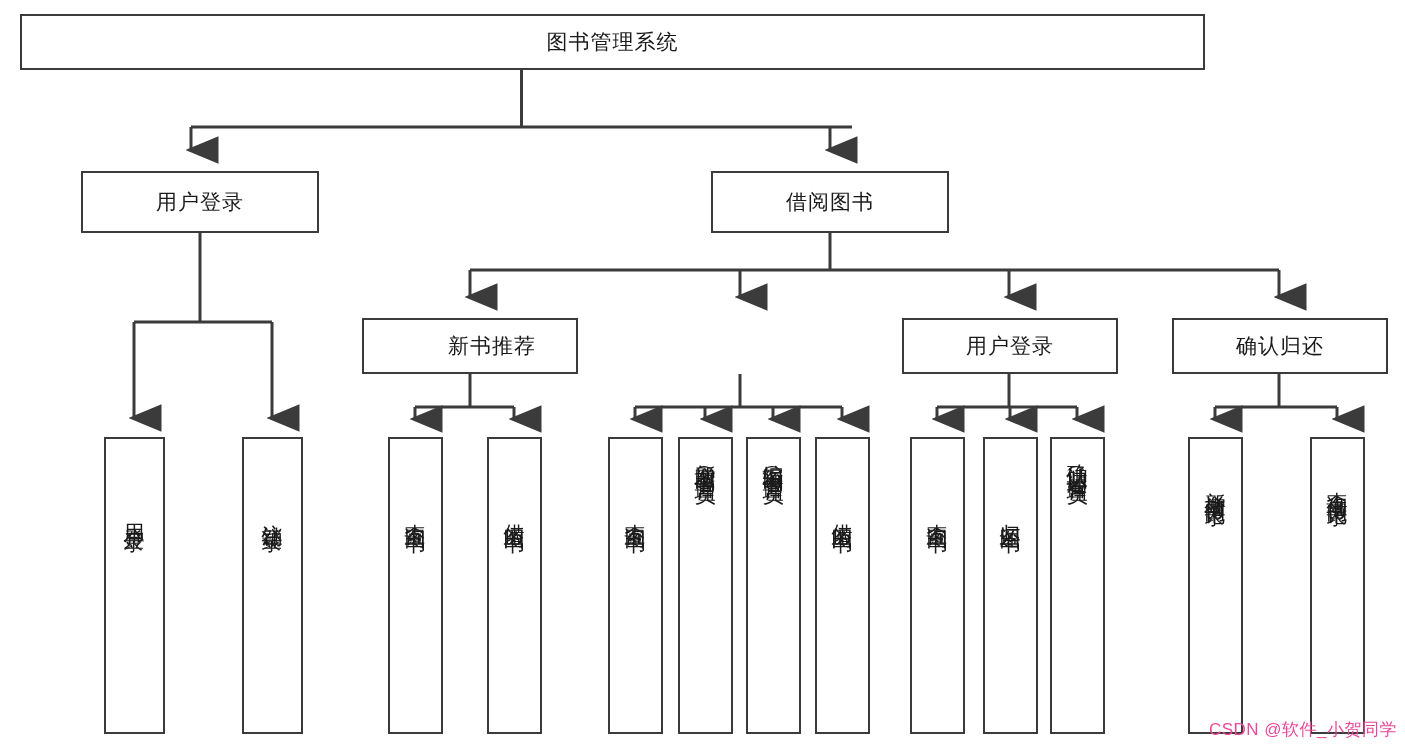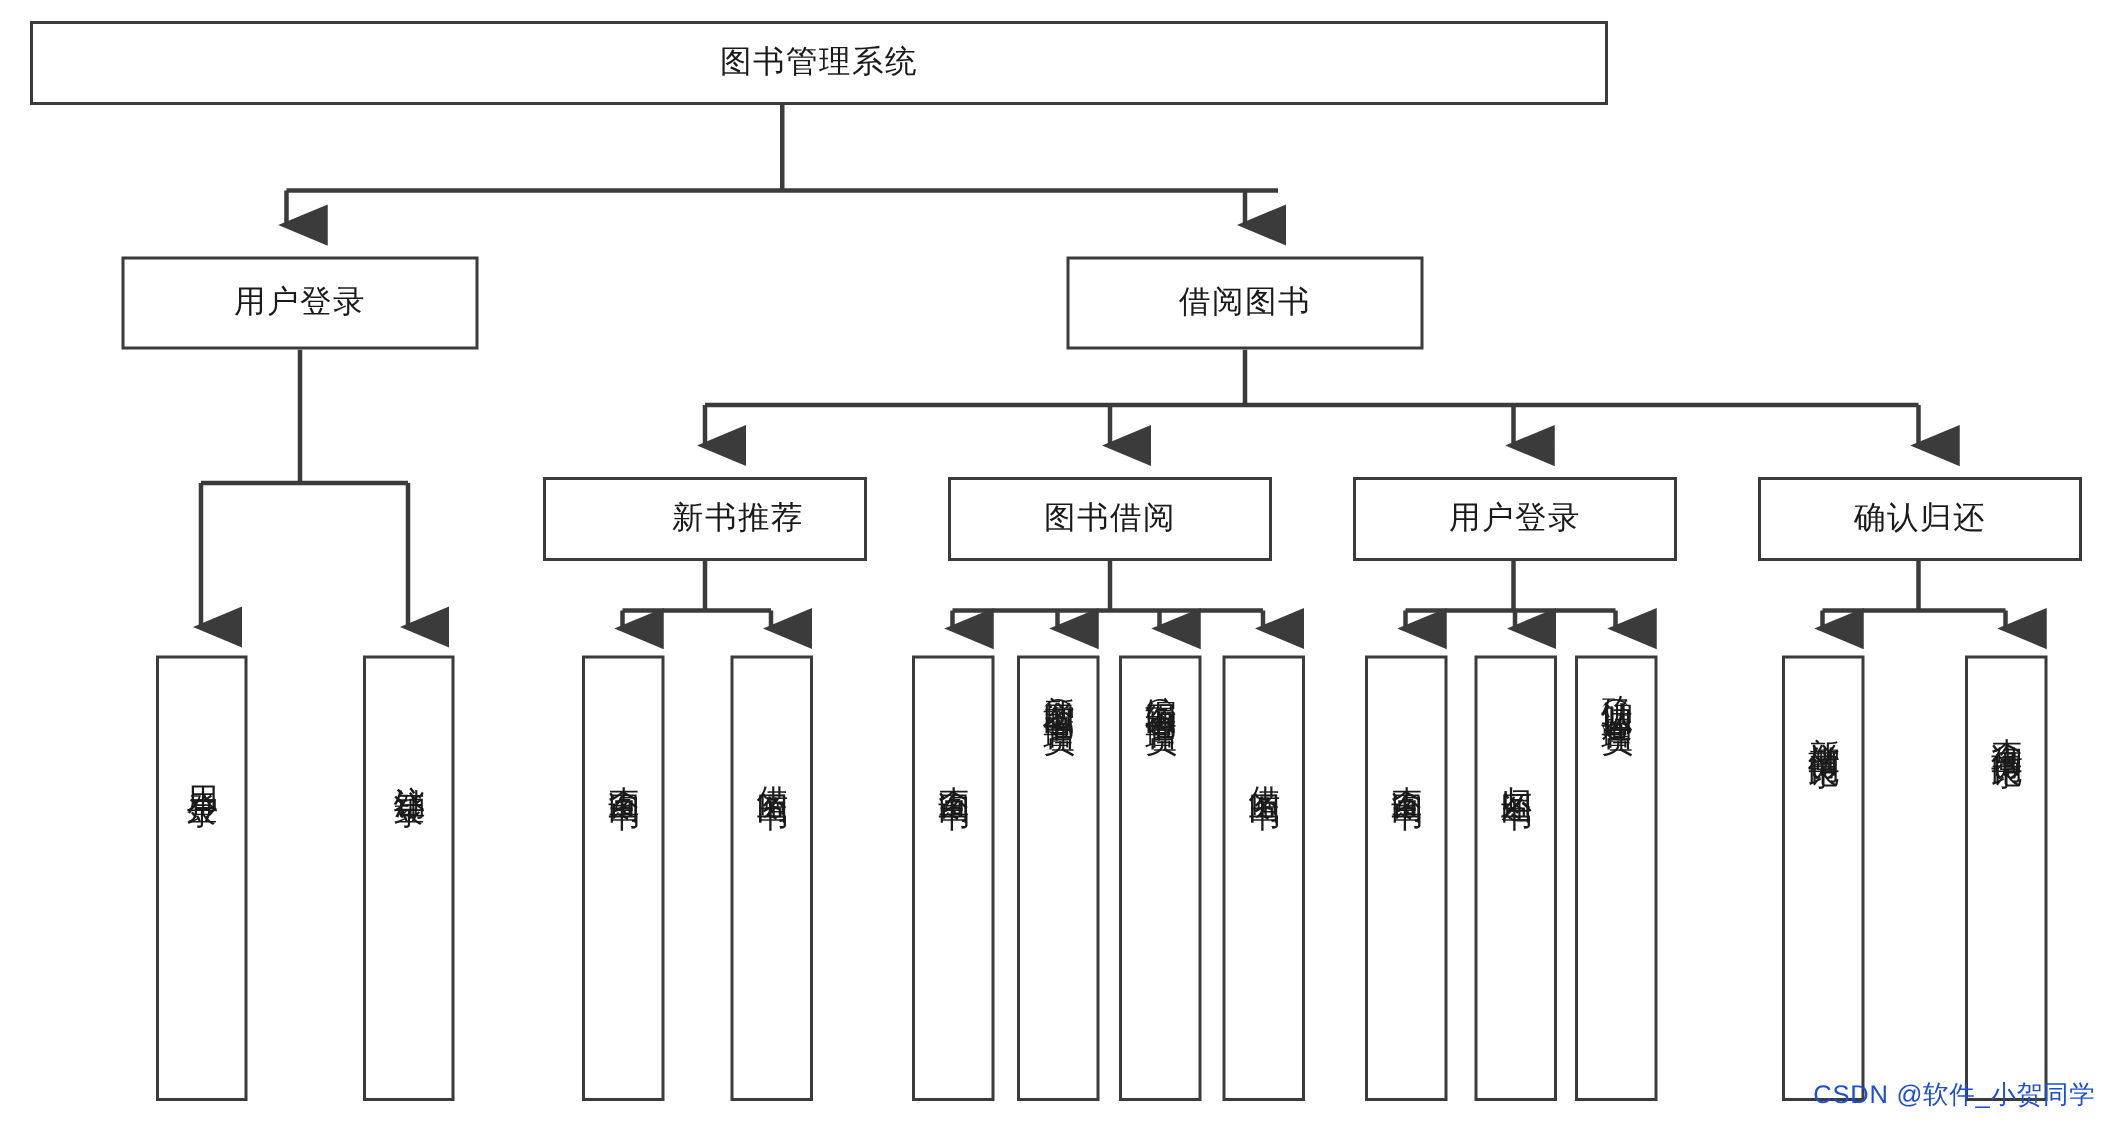--- a/index.html
+++ b/index.html
@@ -61,21 +61,21 @@
     margin-top: 2px;
   }
   .node.vert.upper .label {
     margin-top: 30px;
   }
   .watermark {
     position: absolute;
     right: 8px;
     bottom: 6px;
     font-size: 17px;
-    color: #1d4ed8;
+    color: #ec4899;
     white-space: nowrap;
     letter-spacing: 0.5px;
   }
 </style>
 </head>
 <body>
 
 <div id="canvas">
 
   <svg id="wires" viewBox="0 0 1405 747" width="1405" height="747" xmlns="http://www.w3.org/2000/svg">
@@ -121,37 +121,34 @@
       <path d="M 1010 407 L 1010 419" marker-end="url(#arrow)"></path>
       <path d="M 1077 407 L 1077 419" marker-end="url(#arrow)"></path>
 
       <path d="M 1279 374 L 1279 407"></path>
       <path d="M 1215 407 L 1337 407"></path>
       <path d="M 1215 407 L 1215 419" marker-end="url(#arrow)"></path>
       <path d="M 1337 407 L 1337 419" marker-end="url(#arrow)"></path>
     </g>
   </svg>
 
-  <div class="node horiz" style="left:20px; top:14px; width:1052px; height:56px;">
+  <div class="node horiz" style="left:20px; top:14px; width:1185px; height:56px;">
     <span class="label">图书管理系统</span>
   </div>
 
   <div class="node horiz" style="left:81px; top:171px; width:238px; height:62px;">
     <span class="label">用户登录</span>
   </div>
   <div class="node horiz" style="left:711px; top:171px; width:238px; height:62px;">
     <span class="label">借阅图书</span>
   </div>
 
   <div class="node horiz" style="left:362px; top:318px; width:216px; height:56px;padding-left:44px;">
     <span class="label">新书推荐</span>
   </div>
-  <div class="node horiz" style="left:632px; top:318px; width:216px; height:56px;">
-    <span class="label">图书借阅</span>
-  </div>
   <div class="node horiz" style="left:902px; top:318px; width:216px; height:56px;">
     <span class="label">用户登录</span>
   </div>
   <div class="node horiz" style="left:1172px; top:318px; width:216px; height:56px;">
     <span class="label">确认归还</span>
   </div>
 
   <div class="node vert mid" style="left:104px; top:437px; width:61px; height:297px;">
     <span class="label">用户登录</span>
   </div>

